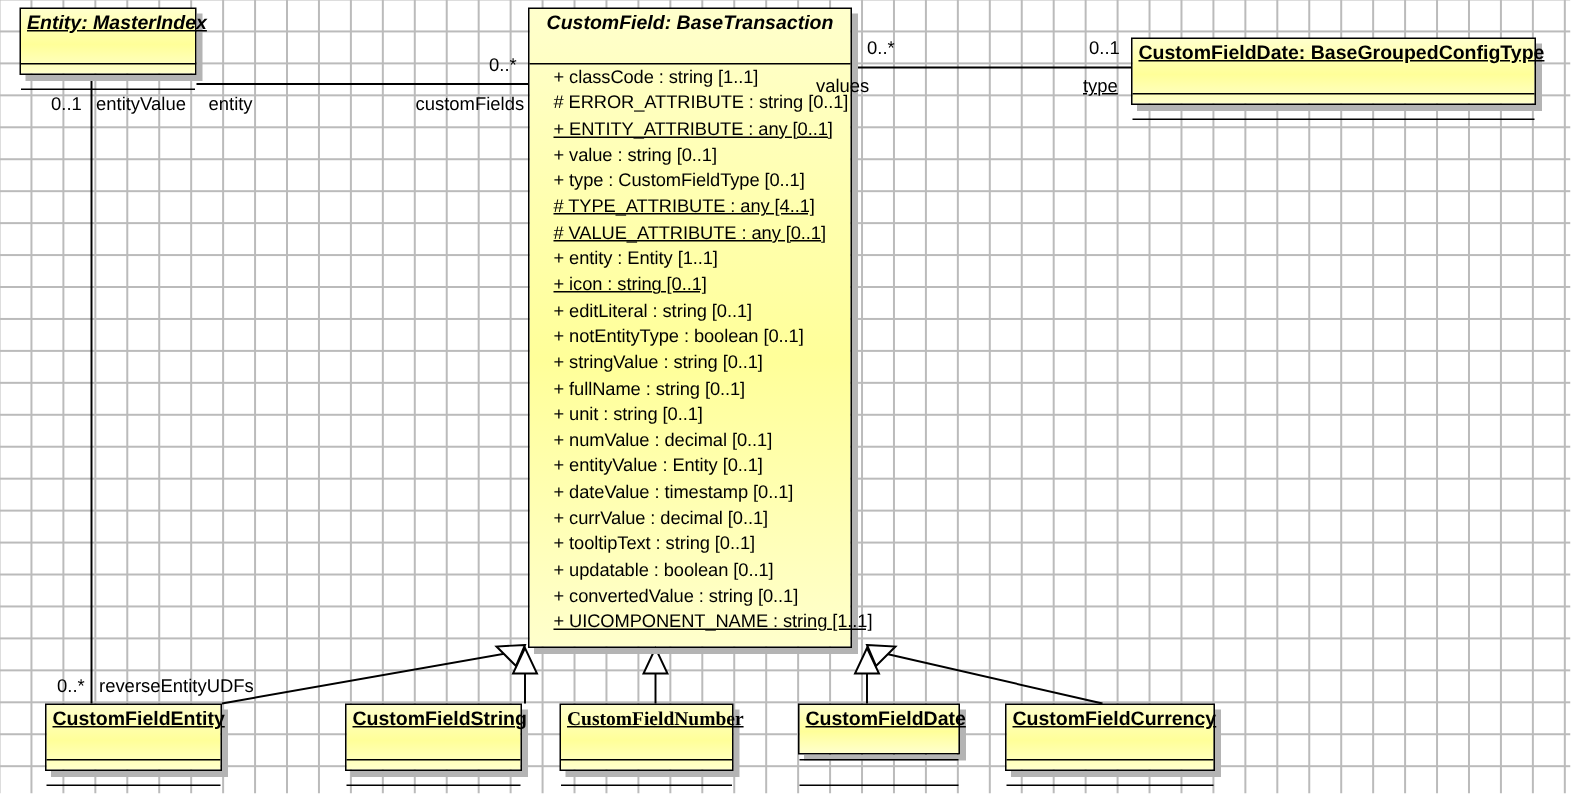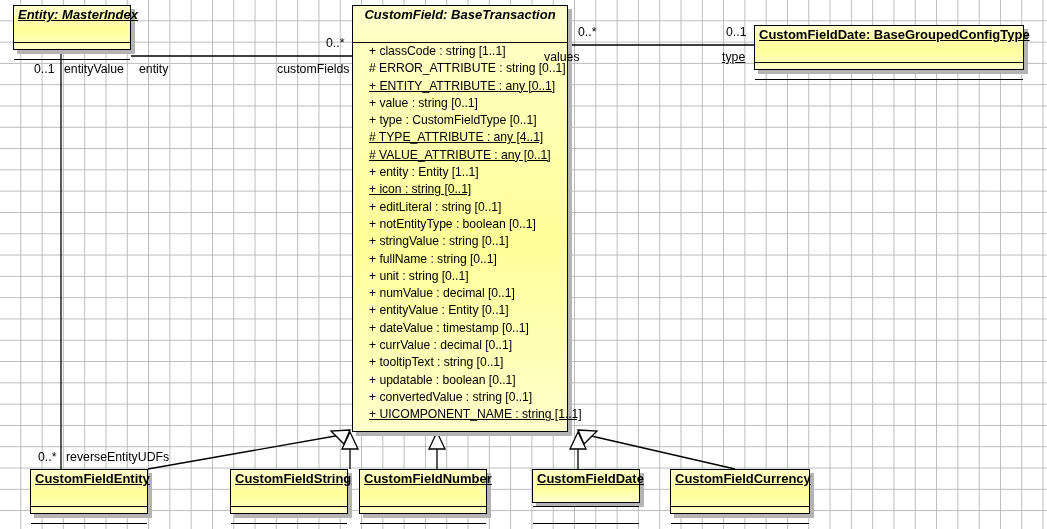--- a/index.html
+++ b/index.html
@@ -166,21 +166,21 @@
   <div class="uml-class" style="left:230px; top:469px; width:118px; height:45px;">
     <div class="uml-title underline">CustomFieldString</div>
     <div class="uml-compartment">
       <div class="empty-row"></div>
     </div>
     <div class="uml-compartment last">
       <div class="empty-row"></div>
     </div>
   </div>
 
-  <div class="uml-class" style="left:359px; top:469px; width:128px; height:45px;">
+  <div class="uml-class" style="left:373px; top:469px; width:116px; height:45px;font-family:Liberation Serif, serif;">
     <div class="uml-title underline">CustomFieldNumber</div>
     <div class="uml-compartment">
       <div class="empty-row"></div>
     </div>
     <div class="uml-compartment last">
       <div class="empty-row"></div>
     </div>
   </div>
 
   <div class="uml-class" style="left:532px; top:469px; width:108px; height:34px;">

